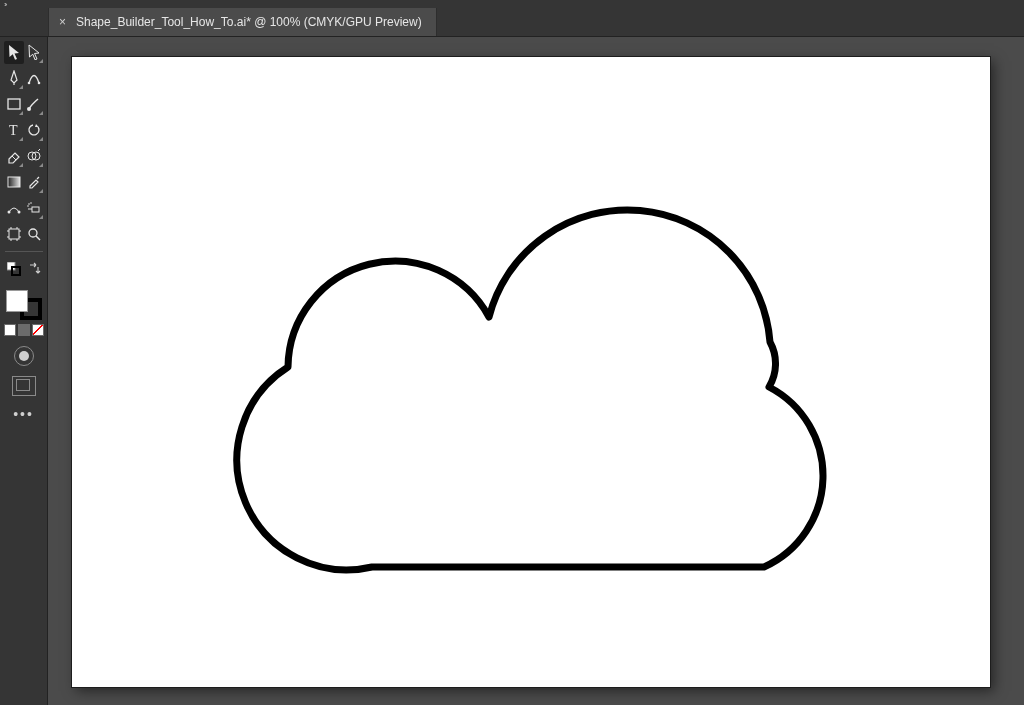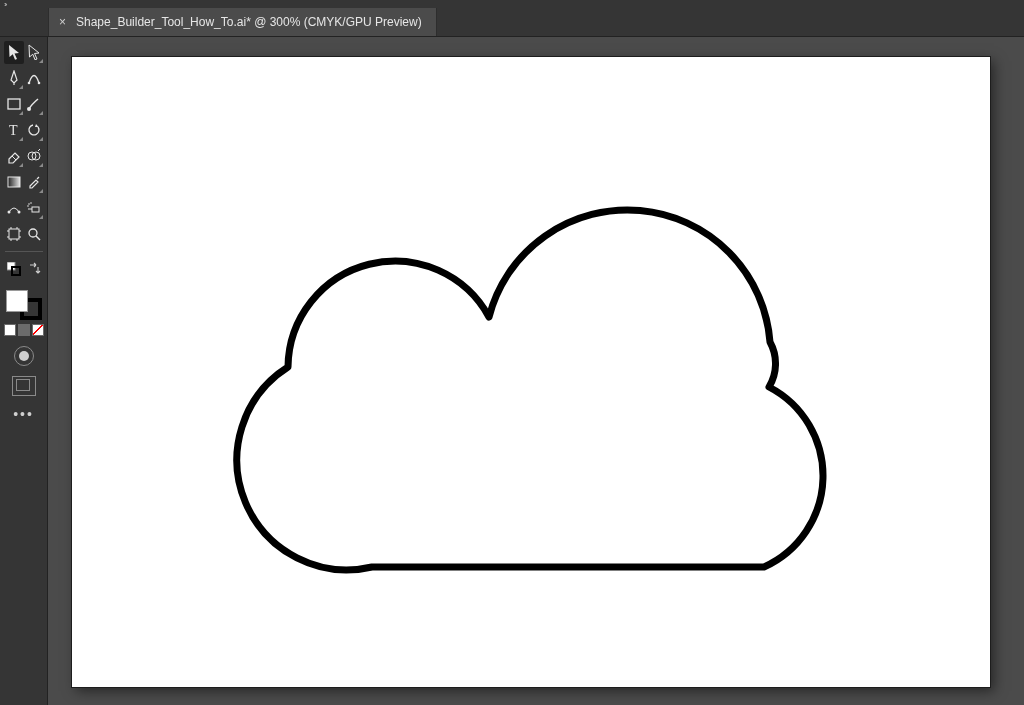--- a/index.html
+++ b/index.html
@@ -222,21 +222,21 @@
 </head>
 <body>
 
 <div class="top-strip">
   <span class="chevron">››</span>
 </div>
 
 <div class="tab-bar">
   <div class="doc-tab">
     <span class="close">×</span>
-    <span>Shape_Builder_Tool_How_To.ai* @ 300% (CMYK/GPU Preview)</span>
+    <span>Shape_Builder_Tool_How_To.ai* @ 100% (CMYK/GPU Preview)</span>
   </div>
 </div>
 
 <div class="workspace">
 
   <div class="tools">
 
     <div class="tool-row double">
       <div class="tool-btn selected" title="Selection Tool">
         <svg width="16" height="16" viewBox="0 0 16 16">

